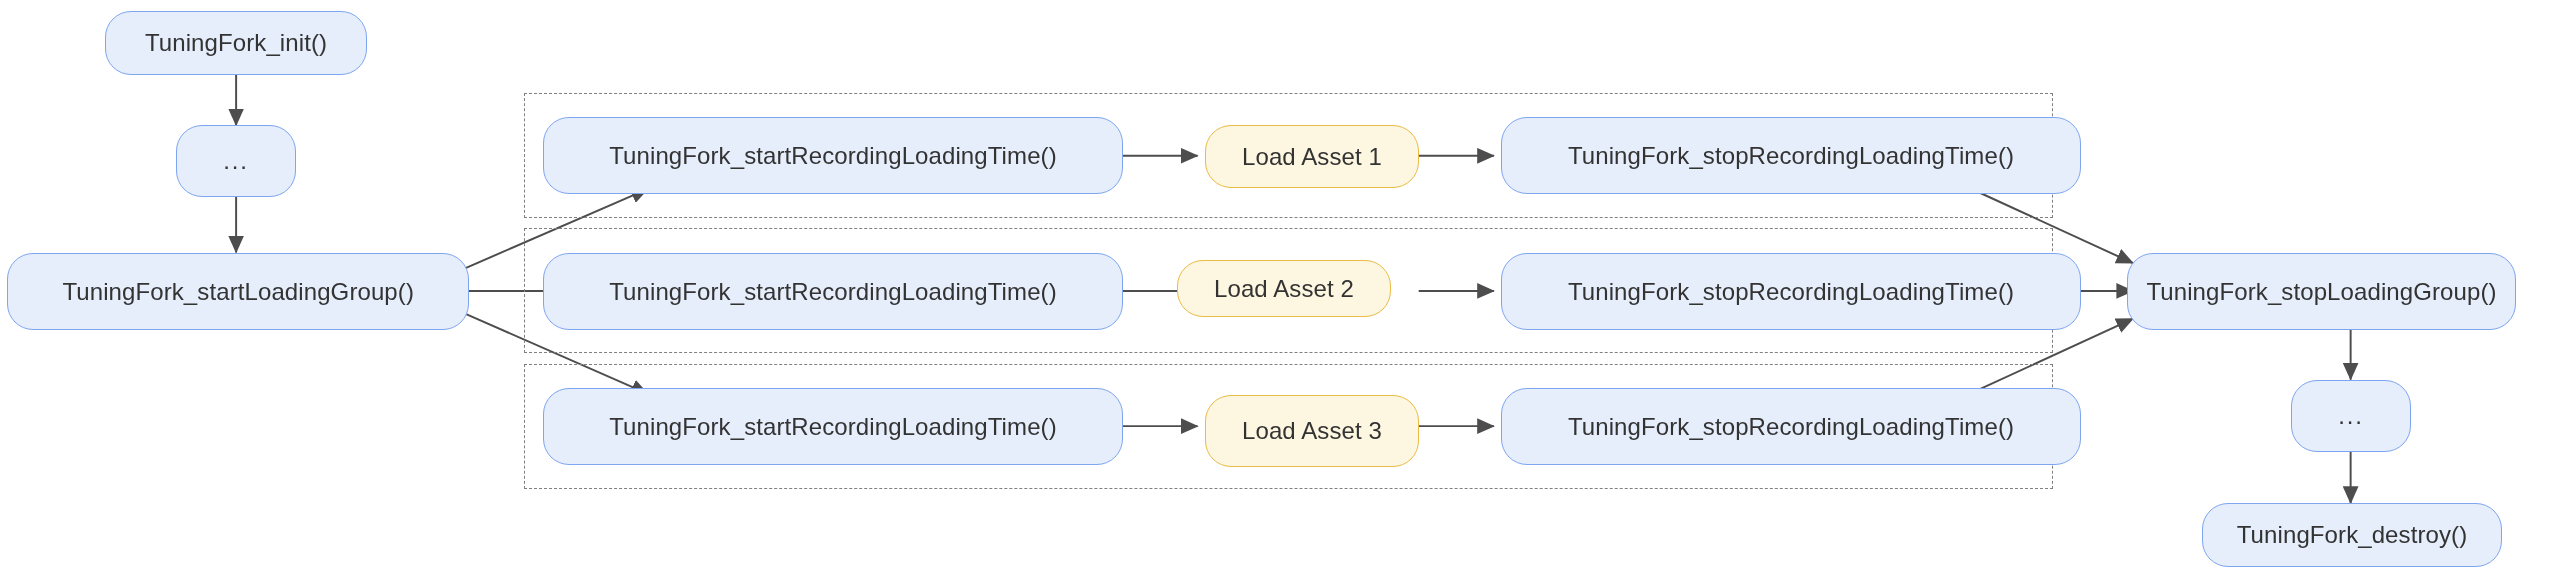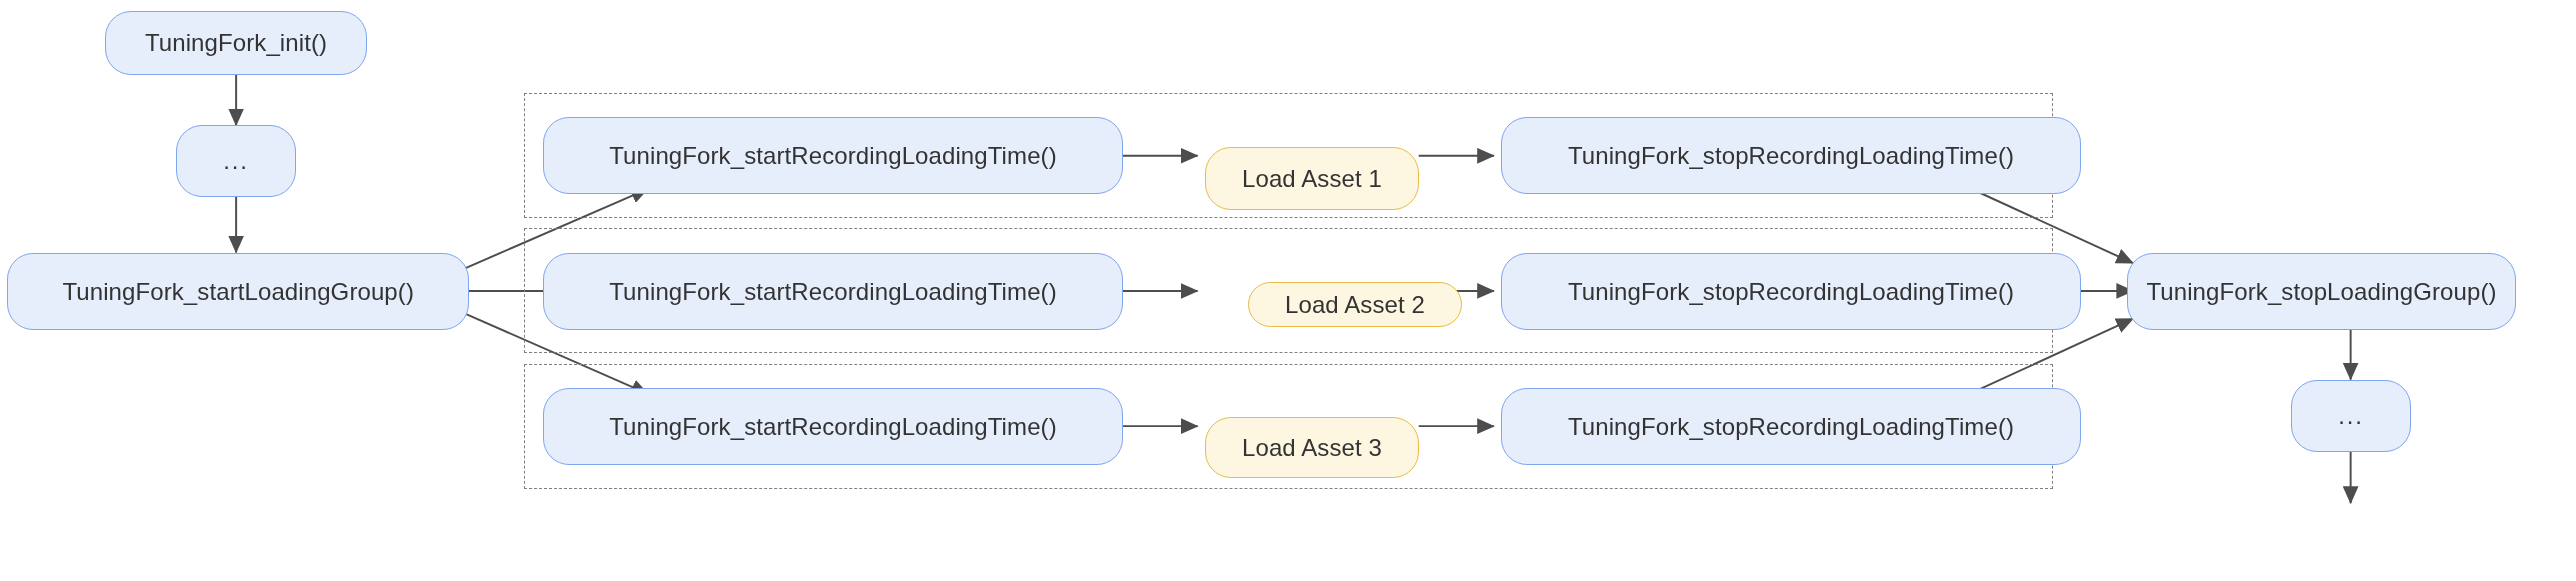--- a/index.html
+++ b/index.html
@@ -44,21 +44,20 @@
   }
   .node.blue {
     background: #e6edfb;
     border-color: #7ea6f0;
     color: #333333;
   }
   .node.yellow {
     background: #fdf6e0;
     border-color: #eabc45;
     color: #333333;
-    margin-top: 22px;
   }
   .node.ellipsis {
     font-size: 24px;
     letter-spacing: 1.8px;
   }
   .group-box {
     position: absolute;
     box-sizing: border-box;
     border: 1.8px dashed #808080;
     background: transparent;
@@ -120,26 +119,27 @@
 
   <div class="node blue ellipsis" style="left:176px; top:125px; width:120px; height:72px;">...</div>
 
   <div class="node blue" style="left:7.2px; top:253px; width:462px; height:77px;">TuningFork_startLoadingGroup()</div>
 
   <div class="node blue" style="left:543px; top:117px; width:580px; height:77px;">TuningFork_startRecordingLoadingTime()</div>
   <div class="node yellow" style="left:1205px; top:125px; width:214px; height:63px;">Load Asset 1</div>
   <div class="node blue" style="left:1501px; top:117px; width:580px; height:77px;">TuningFork_stopRecordingLoadingTime()</div>
 
   <div class="node blue" style="left:543px; top:253px; width:580px; height:77px;">TuningFork_startRecordingLoadingTime()</div>
-  <div class="node yellow" style="left:1248px; top:260px; width:214px; height:45px;">Load Asset 2</div>
+  <div class="node yellow" style="left:1177px; top:260px; width:214px; height:57px;">Load Asset 2</div>
   <div class="node blue" style="left:1501px; top:253px; width:580px; height:77px;">TuningFork_stopRecordingLoadingTime()</div>
 
   <div class="node blue" style="left:543px; top:388px; width:580px; height:77px;">TuningFork_startRecordingLoadingTime()</div>
-  <div class="node yellow" style="left:1205px; top:395px; width:214px; height:61px;">Load Asset 3</div>
+  <div class="node yellow" style="left:1205px; top:395px; width:214px; height:72px;">Load Asset 3</div>
   <div class="node blue" style="left:1501px; top:388px; width:580px; height:77px;">TuningFork_stopRecordingLoadingTime()</div>
 
   <div class="node blue" style="left:2127px; top:253px; width:389px; height:77px;">TuningFork_stopLoadingGroup()</div>
 
   <div class="node blue ellipsis" style="left:2291px; top:380px; width:120px; height:72px;">...</div>
 
+  <div class="node blue" style="left:2202px; top:503px; width:300px; height:64px;">TuningFork_destroy()</div>
 
 </div>
 
 
 </body></html>

